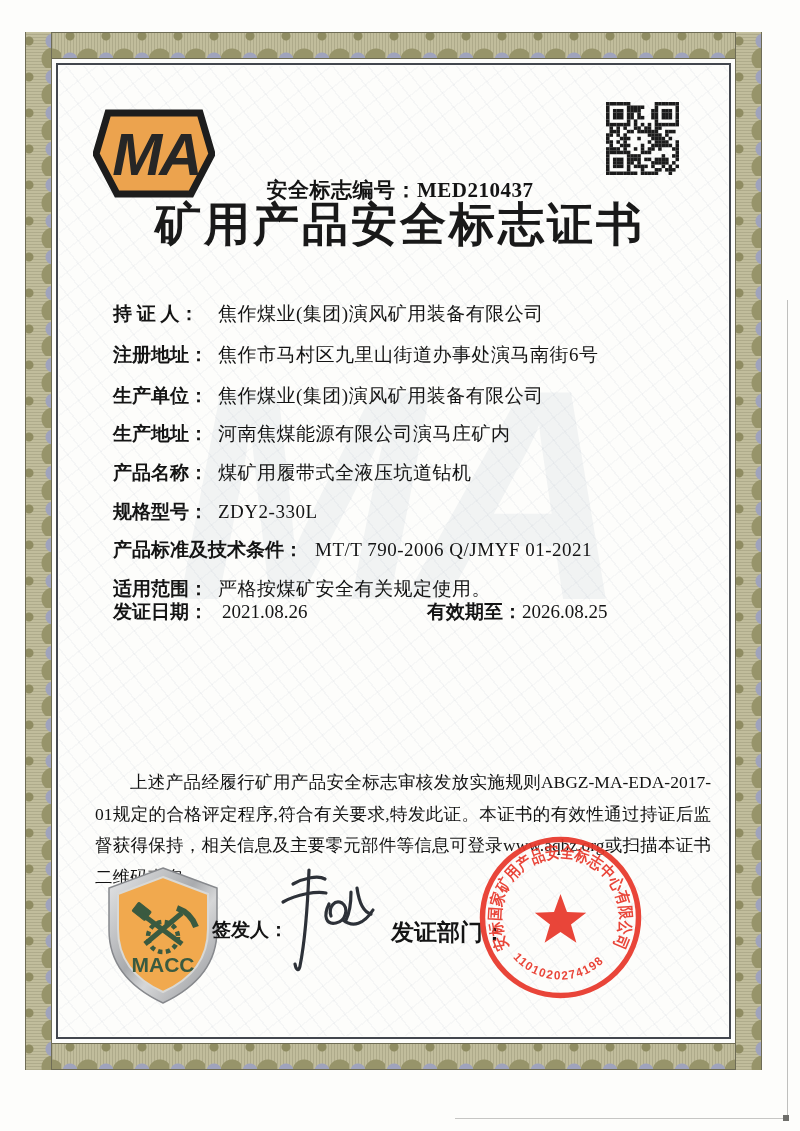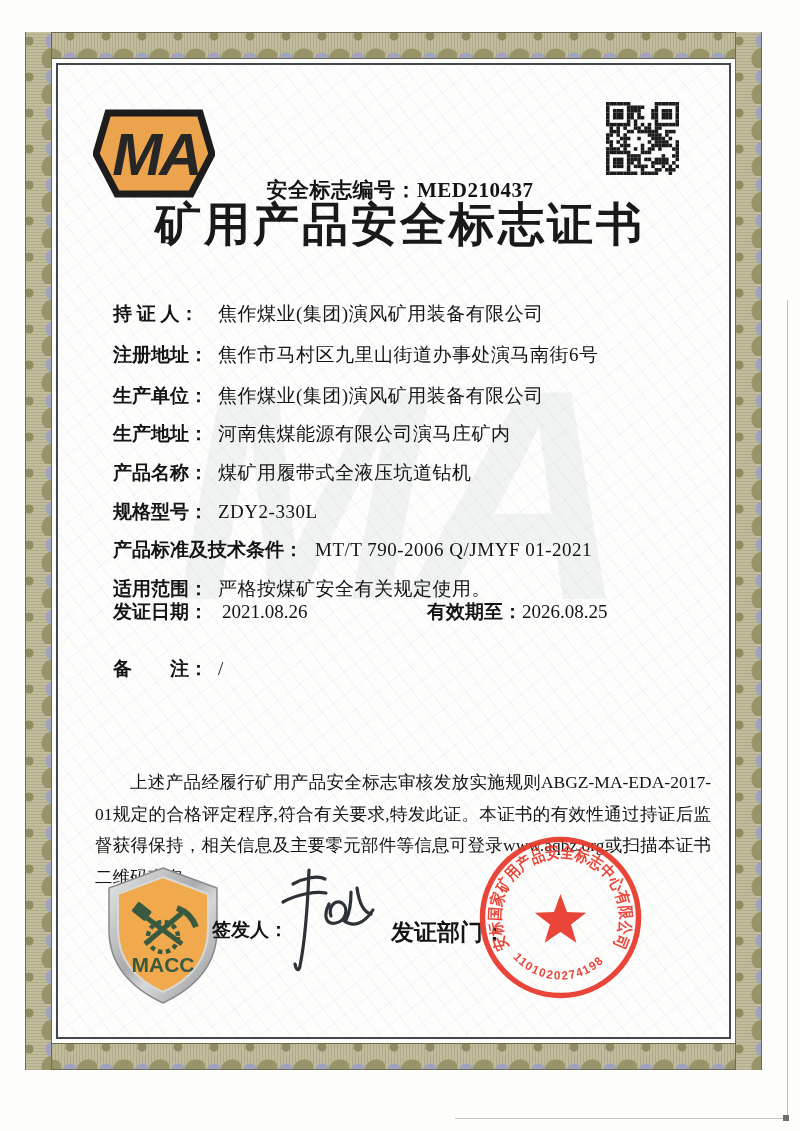--- a/index.html
+++ b/index.html
@@ -368,21 +368,20 @@
   <div class="row r4"><span class="lbl">产品名称：</span><span class="val">煤矿用履带式全液压坑道钻机</span></div>
   <div class="row r5"><span class="lbl">规格型号：</span><span class="val">ZDY2-330L</span></div>
   <div class="row r6 long"><span class="lbl">产品标准及技术条件：</span><span class="val">MT/T 790-2006 Q/JMYF 01-2021</span></div>
   <div class="row r7"><span class="lbl">适用范围：</span><span class="val">严格按煤矿安全有关规定使用。</span></div>
 
   <div class="row-dates">
     <span class="lbl">发证日期：</span><span class="val v1">2021.08.26</span>
     <span class="p2"><span class="lbl">有效期至：</span><span class="val v2">2026.08.25</span></span>
   </div>
 
-  <div class="row row-note"><span class="lbl">备　　注：</span><span class="val">/</span></div>
 
   <div class="para">上述产品经履行矿用产品安全标志审核发放实施规则ABGZ-MA-EDA-2017-01规定的合格评定程序,符合有关要求,特发此证。本证书的有效性通过持证后监督获得保持，相关信息及主要零元部件等信息可登录www.aqbz.org或扫描本证书二维码查询。</div>
 
   <svg class="shield" viewBox="0 0 124 142">
     <defs>
       <linearGradient id="silver" x1="0" y1="0" x2="1" y2="1">
         <stop offset="0" stop-color="#e8e9ea"></stop>
           <stop offset=".45" stop-color="#a9abae"></stop>
         <stop offset=".6" stop-color="#d6d7d8"></stop>
           <stop offset="1" stop-color="#8e9094"></stop>

